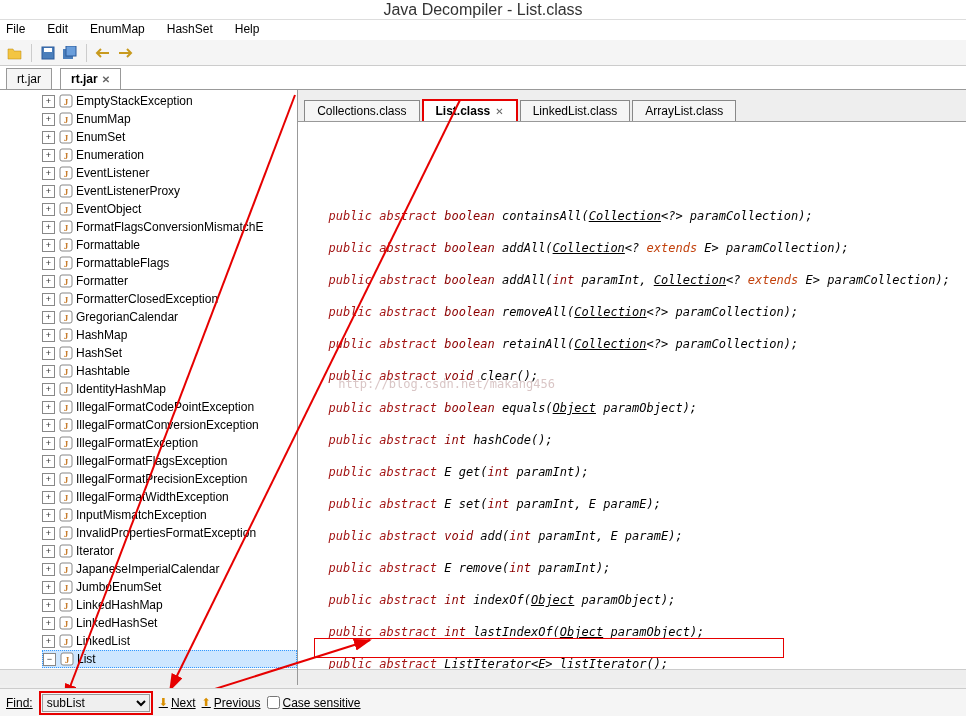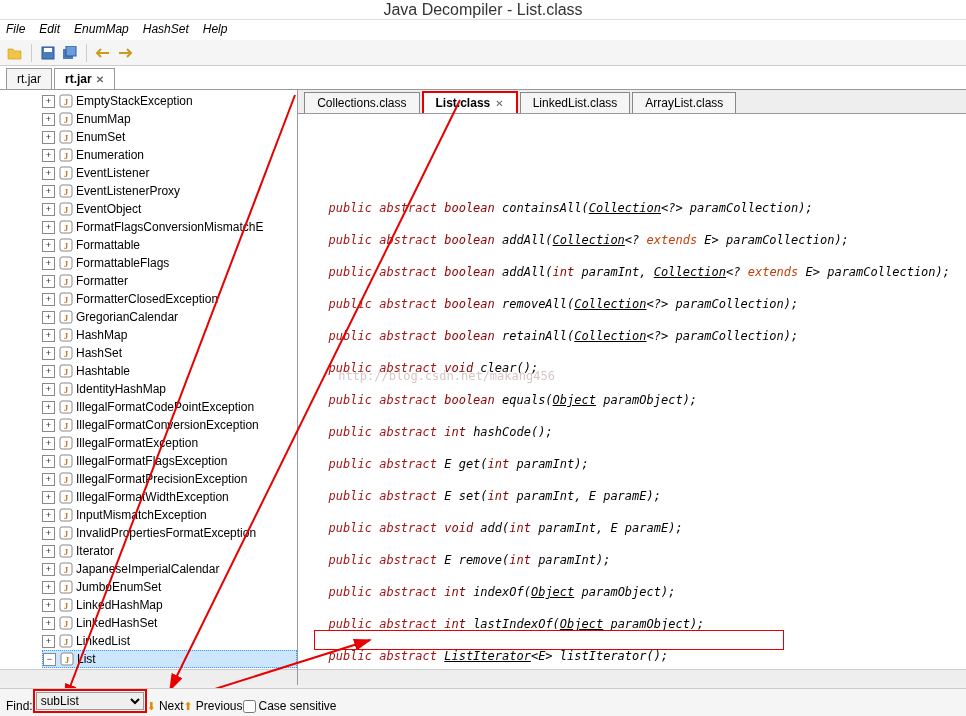--- a/index.html
+++ b/index.html
@@ -1,48 +1,48 @@
 <!DOCTYPE html>
 <html><head>
 <meta charset="utf-8">
 <style>
 * { margin:0; padding:0; box-sizing:border-box; }
 body { font-family:Tahoma,Arial,sans-serif; font-size:12px; background:#f0f0f0; width:966px; height:716px; overflow:hidden; position:relative; }
 .titlebar { height:20px; line-height:20px; text-align:center; font-size:16px; color:#333; background:#fff; border-bottom:1px solid #ddd; }
-.menubar { height:20px; display:flex; gap:14px; padding:2px 6px; background:#fff;font-style:italic; }
+.menubar { height:20px; display:flex; gap:22px; padding:2px 6px; background:#fff; }
 .menubar span { cursor:default; }
 .toolbar { height:26px; display:flex; align-items:center; gap:4px; padding:2px 6px; background:#f5f5f5; border-bottom:1px solid #ccc; }
 .toolbar .sep { width:1px; height:18px; background:#ccc; margin:0 3px; }
 .icon-btn { width:18px; height:18px; display:inline-flex; align-items:center; justify-content:center; cursor:default; }
 .outer-tabs { height:24px; display:flex; align-items:flex-end; padding-left:6px; background:#fff; border-bottom:1px solid #999; }
-.outer-tab { padding:3px 10px; border:1px solid #999; border-bottom:none; background:#f5f5f5; margin-right:2px; font-size:12px; display:flex; align-items:center; gap:4px; }
+.outer-tab { padding:3px 10px; border:1px solid #999; border-bottom:none; background:#f5f5f5; margin-right:8px; font-size:12px; display:flex; align-items:center; gap:4px; }
 .outer-tab.active { background:#fff; font-weight:bold; }
 .close-x { color:#666; font-size:10px; }
 .workspace { display:flex; height:595px; background:#fff; }
 .tree-panel { width:300px; border-right:1px solid #999; overflow:hidden; background:#fff; position:relative; }
 .tree { padding:2px 0 2px 42px; overflow-y:auto; height:100%; }
 .tree-item { display:flex; align-items:center; height:18px; white-space:nowrap; cursor:default; }
 .tree-item.selected { background:#cde6ff; border:1px dotted #3399ff; }
 .expander { width:13px; height:13px; border:1px solid #888; display:inline-flex; align-items:center; justify-content:center; font-size:9px; line-height:1; margin-right:4px; background:#fff; color:#333; }
 .tree-icon { width:14px; height:14px; margin-right:3px; display:inline-flex; align-items:center; justify-content:center; }
 .editor-area { flex:1; display:flex; flex-direction:column; background:#fff; position:relative; }
-.ed-tabs { height:24px; display:flex; align-items:flex-end; border-bottom:1px solid #999; background:#eee; padding-left:6px; }
+.ed-tabs { height:32px; display:flex; align-items:flex-end; border-bottom:1px solid #999; background:#eee; padding-left:6px; }
 .ed-tab { padding:3px 12px; border:1px solid #888; border-bottom:none; background:#f5f5f5; margin-right:2px; display:flex; align-items:center; gap:5px; }
 .ed-tab.active { background:#fff; border:2px solid #e60000; border-bottom:none; }
 .ed-tab.active .tab-label { font-weight:bold; }
 .code { flex:1; overflow:auto; font-family:Consolas,Monaco,monospace; font-size:12px; padding:6px 16px; line-height:16px; white-space:pre; position:relative; }
 .code .line { display:block;font-style:italic; }
 .kw-mod { color:#a31515; } 
 .kw-type { color:#8b0000; } 
 .kw-ext { color:#c2410c; }
 .ident { color:#000; }
 .under { text-decoration:underline; }
 .hl-red { position:absolute; border:1px solid #e60000; pointer-events:none; }
 .watermark { position:absolute; color:rgba(180,140,140,.5); font-family:Consolas,monospace; pointer-events:none; }
-.findbar { position:absolute; left:0; right:0; bottom:0; height:28px; display:flex; align-items:flex-end; padding:3px 6px; background:#f5f5f5; border-top:1px solid #ccc; }
+.findbar { position:absolute; left:0; right:0; bottom:0; height:28px; display:flex; align-items:center; gap:6px; padding:3px 6px; background:#f5f5f5; border-top:1px solid #ccc;text-decoration:underline; }
 .findbar label { font-size:12px; }
 .findbox { border:2px solid #e60000; padding:1px; }
 .findbox select { width:108px; height:18px; font-size:12px; border:1px solid #999; }
 .find-btn { display:flex; align-items:center; gap:3px; cursor:default; }
 .arrow-icon { color:#d98f00; font-size:11px; }
 svg.folder-open { fill:#f3c542; stroke:#b8860b; stroke-width:.5; }
 svg.yellow-arrow { fill:none; stroke:#c89a1e; stroke-width:2; }
 
 .anno { position:absolute; pointer-events:none; }
 .scrollstub { position:absolute; bottom:0; left:0; right:0; height:16px; background:#eee; border-top:1px solid #ccc; }

